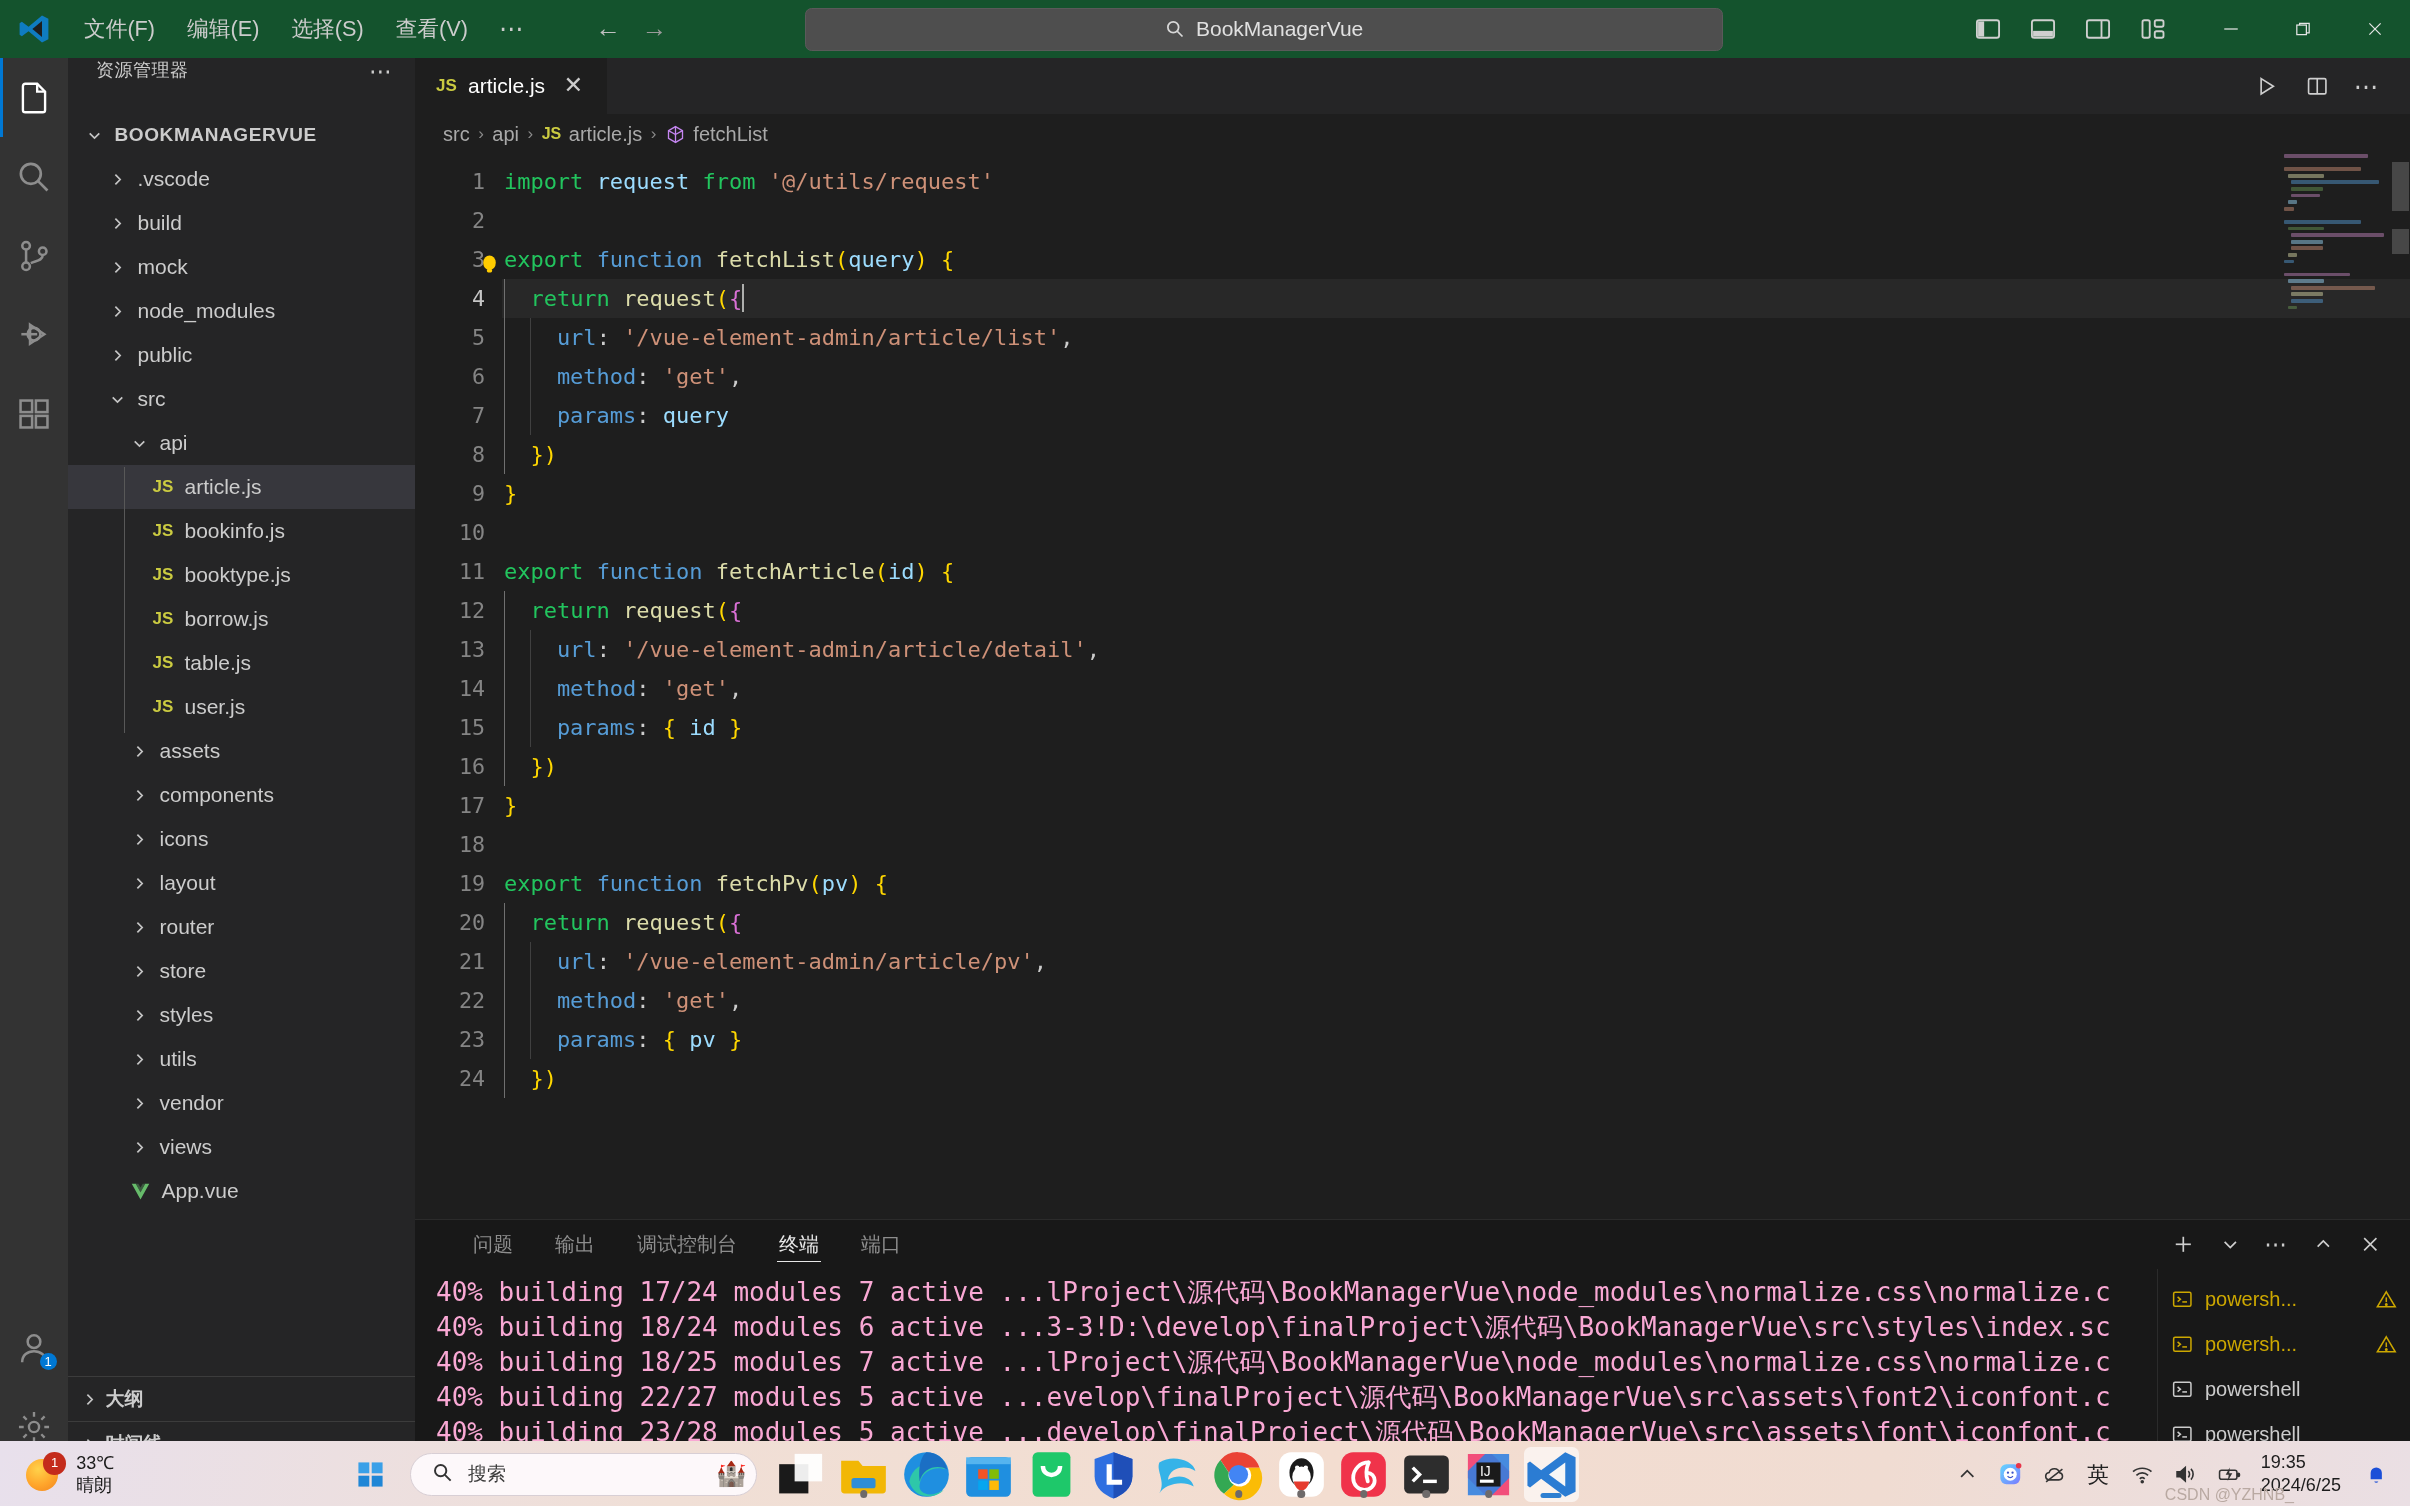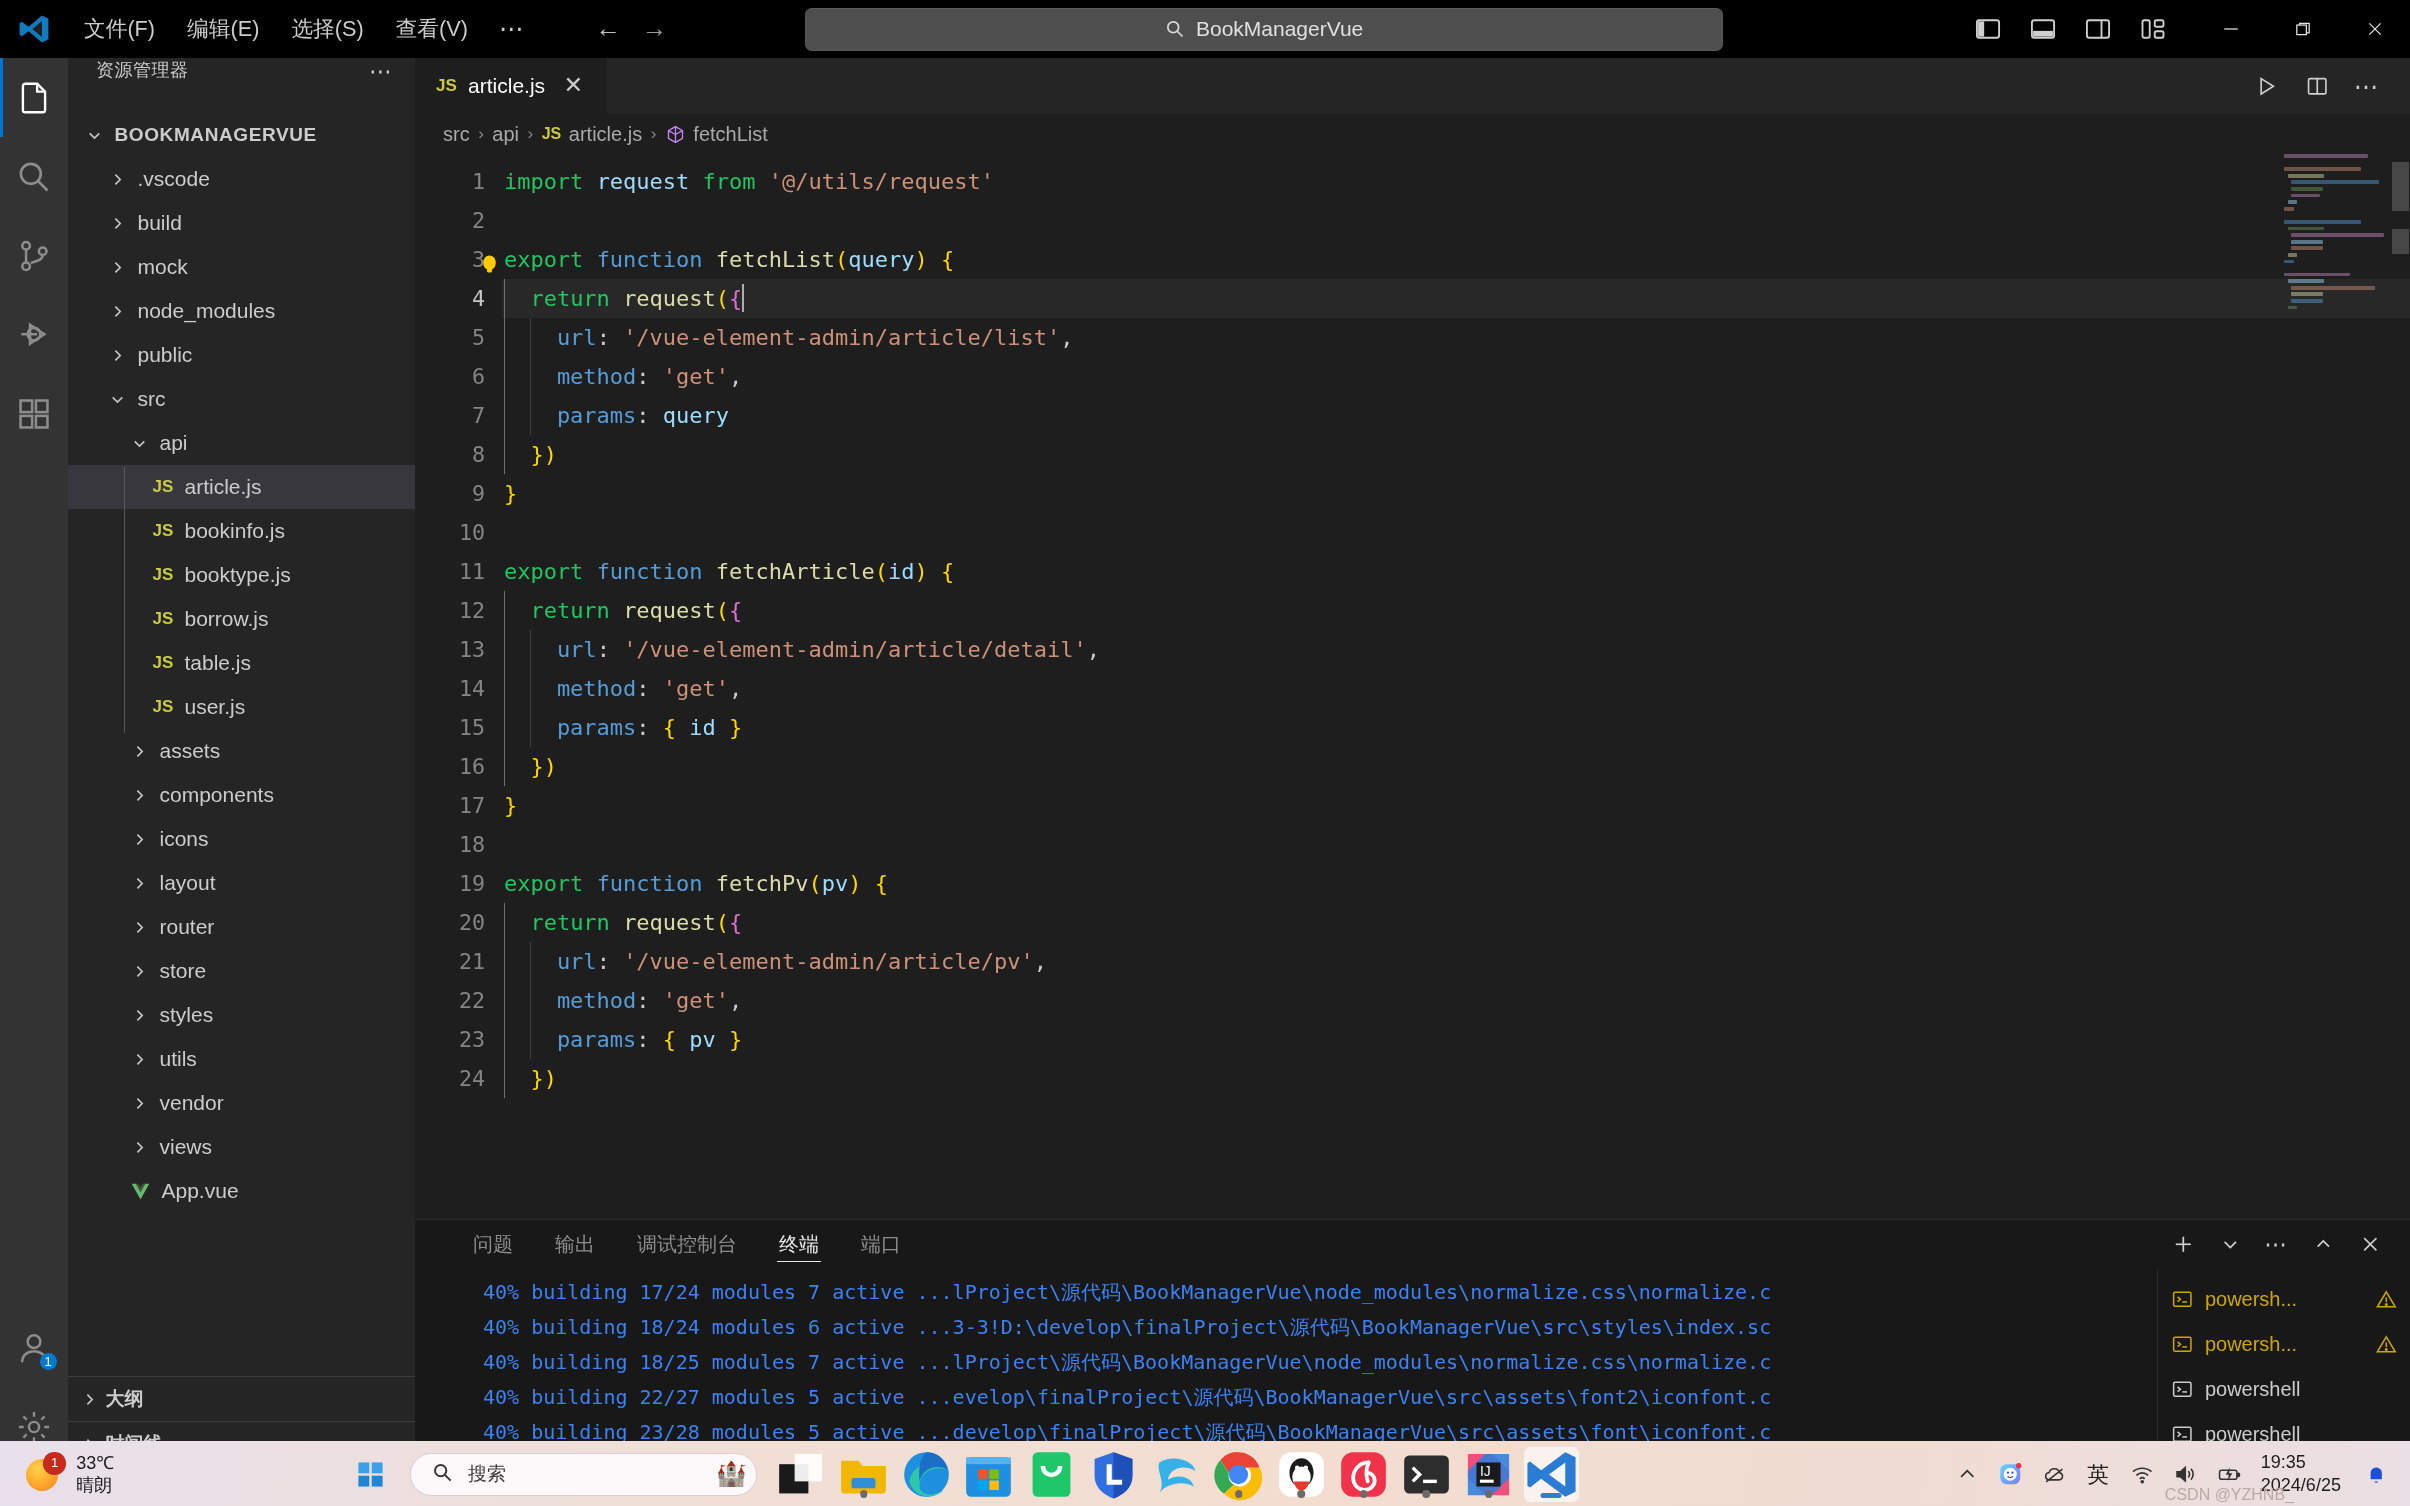--- a/index.html
+++ b/index.html
@@ -6,21 +6,21 @@
   html,body { width:2411px; height:1507px; overflow:hidden; }
   body {
     font-family:"Liberation Sans", sans-serif;
     background:#1e1e1e; color:#ccc;
     -webkit-font-smoothing:antialiased;
   }
   .app { position:relative; width:2411px; height:1507px; display:flex; flex-direction:column; }
 
   
   .titlebar {
-    height:58px; background:#000000; display:flex; align-items:center;
+    height:58px; background:#14532d; display:flex; align-items:center;
     flex:0 0 58px; position:relative;
   }
   .vs-logo { width:68px; display:flex; align-items:center; justify-content:center; }
   .vs-logo svg { width:32px; height:32px; }
   .menu { display:flex; align-items:center; gap:0px; }
   .menu-item {
     padding:5.6px 16px; font-size:21.7px; color:#cccccc; cursor:default;
     white-space:nowrap; line-height:1.1;
   }
   .menu-dots { padding:1.9px 15px; font-size:24.5px; color:#cccccc; letter-spacing:1.9px; }
@@ -180,22 +180,22 @@
   .ptab.active::after {
     content:""; position:absolute; left:19px; right:19px; bottom:6.6px; height:1.9px; background:#e7e7e7;
   }
   .panel-actions { margin-left:auto; display:flex; align-items:center; gap:3.8px; padding-right:19px; }
   .pa { width:43px; height:41px; display:flex; align-items:center; justify-content:center; cursor:pointer; color:#cccccc; border-radius:4.7px;}
   .pa svg { width:22.6px; height:22.6px; }
   .pa.dots { font-size:22.6px; letter-spacing:2.8px; }
   .panel-body { flex:1 1 auto; display:flex; min-height:0; }
   .terminal {
     flex:1 1 auto; padding:5.6px 0 0 21px; overflow:hidden;
-    font-family:"DejaVu Sans Mono", monospace; font-size:20px; color:#3b82f6;
-    line-height:35px; white-space:pre;margin-left:47px;
+    font-family:"DejaVu Sans Mono", monospace; font-size:26px; color:#f9a8d4;
+    line-height:35px; white-space:pre;
   }
   .termlist { width:254px; flex:0 0 254px; border-left:0.9px solid #2b2b2b; padding-top:7.5px; }
   .tl-row {
     height:45px; display:flex; align-items:center; gap:11.3px; padding-left:13px;
     font-size:20px; color:#cccccc; cursor:pointer;
   }
   .tl-row.active { background:#37373d; }
   .tl-row.warn { color:#cca700; }
   .tl-ic svg { width:22.6px; height:22.6px; display:block; }
   .tl-warn { margin-left:auto; margin-right:13px; }

